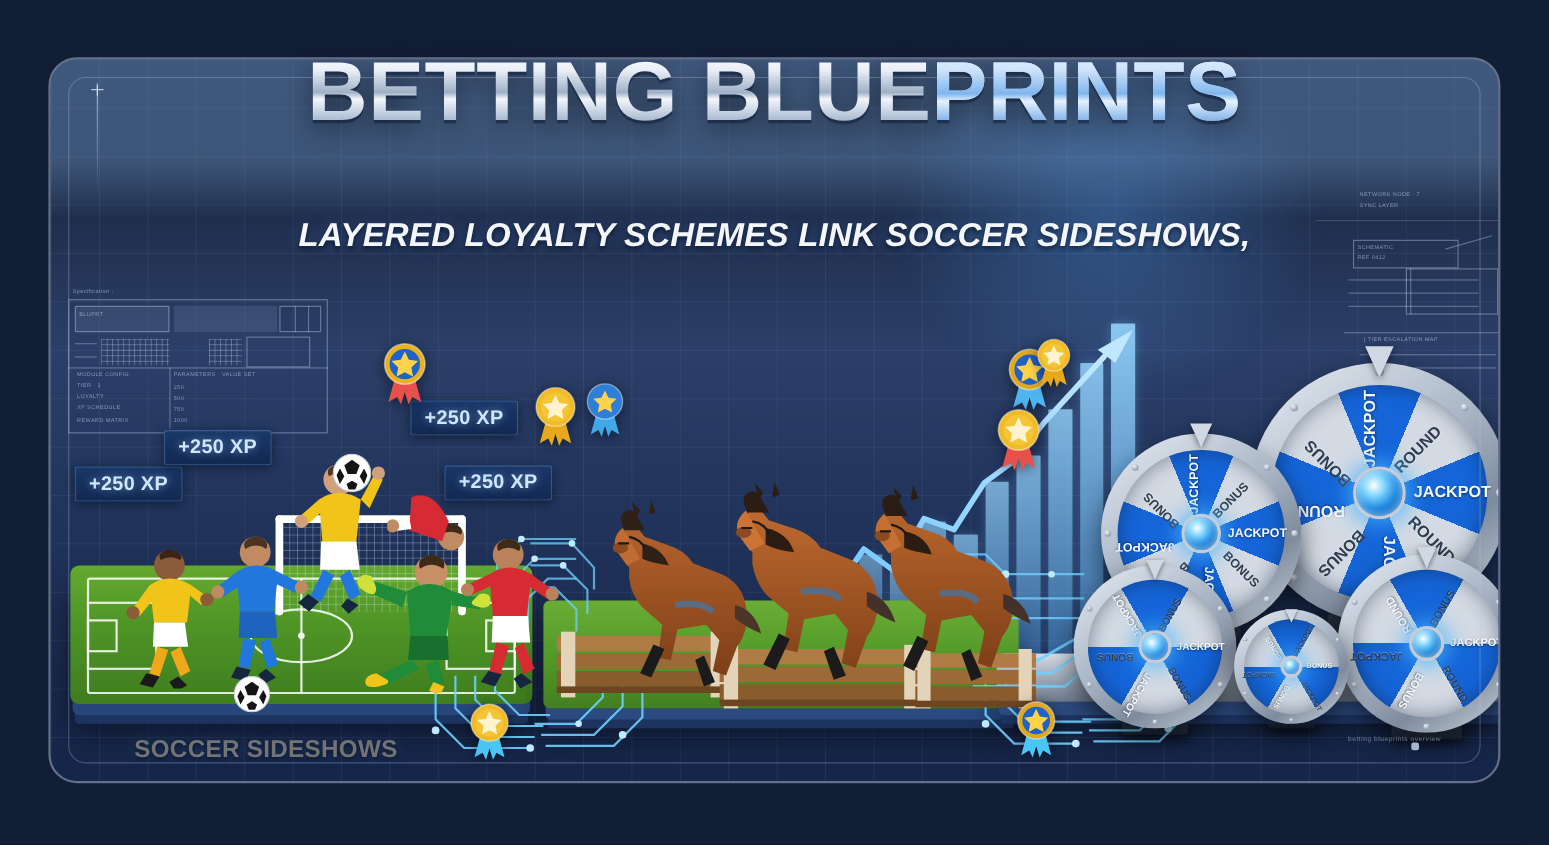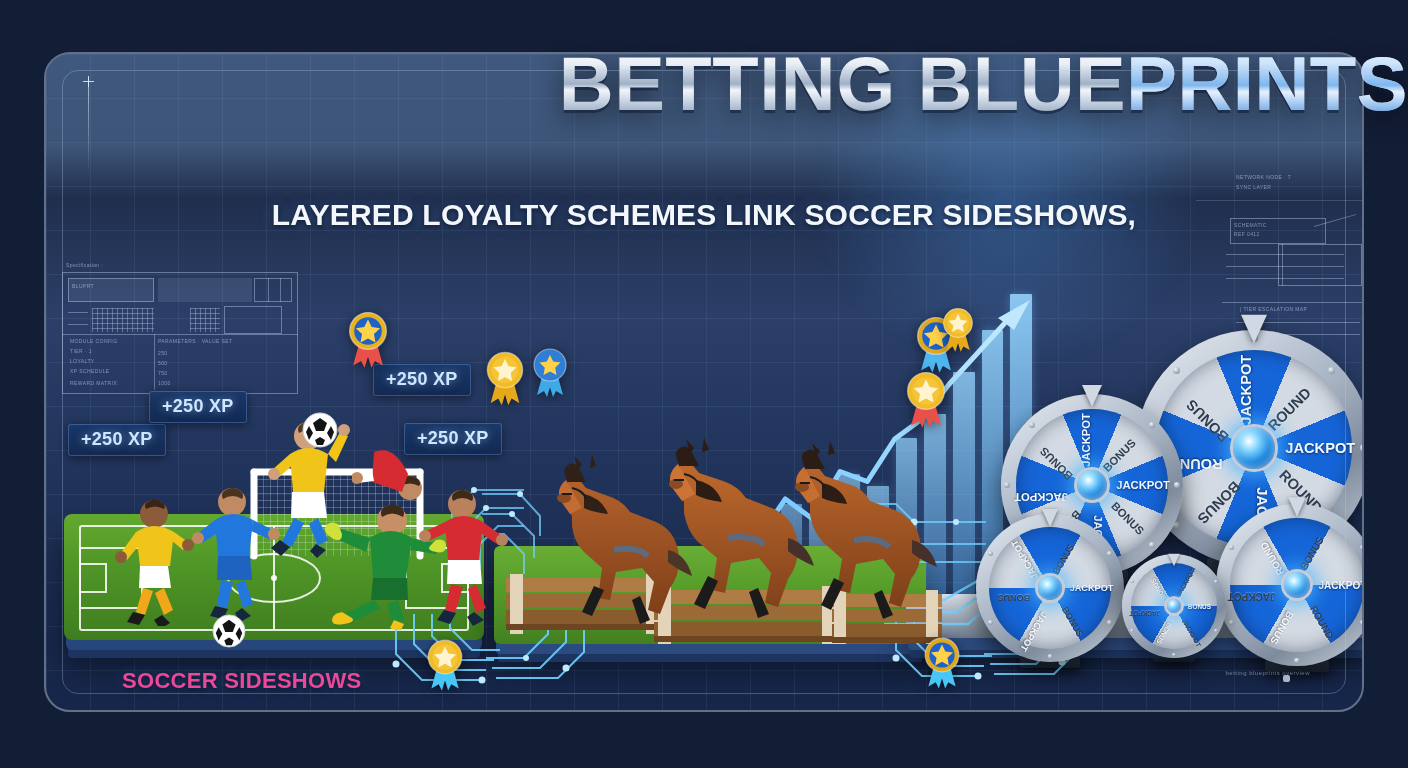--- a/index.html
+++ b/index.html
@@ -87,21 +87,21 @@
   .bp-hatch{
     position:absolute;
     background-image:
       linear-gradient(to right, rgba(205,222,248,.45) 1px, transparent 1px),
       linear-gradient(to bottom, rgba(205,222,248,.45) 1px, transparent 1px);
     background-size:5px 5px;
   }
 
   
   .title-wrap{
-    position:absolute; left:0; right:0; top:46px; text-align:right; z-index:30;
+    position:absolute; left:0; right:0; top:46px; text-align:center; z-index:30;
   }
   .title{
     font-size:76px; font-weight:bold; letter-spacing:.5px;
     font-family:"Liberation Sans","DejaVu Sans",sans-serif;
     background:linear-gradient(180deg,#ffffff 0%,#e9eef6 24%,#9fb0c6 50%,#f2f6fb 58%,#b9c7da 78%,#7d8ea6 100%);
     -webkit-background-clip:text; background-clip:text;
     color:transparent; -webkit-text-fill-color:transparent;
     filter:drop-shadow(0 3px 0 rgba(15,28,52,.55)) drop-shadow(0 6px 12px rgba(0,0,0,.45));
     display:inline-block; line-height:1;
   }
@@ -109,21 +109,21 @@
     background:linear-gradient(180deg,#eaf4ff 0%,#cfe4fb 26%,#7fb6ee 52%,#e6f2ff 60%,#7db0e8 82%,#4a7cbd 100%);
     -webkit-background-clip:text; background-clip:text;
     color:transparent; -webkit-text-fill-color:transparent;
   }
   .subtitle{
     position:absolute; left:0; right:0; top:196px; z-index:30;
     text-align:center; color:#f3f7fc;
     font-size:30px; font-weight:bold; line-height:1.28; letter-spacing:.2px;
     text-shadow:0 2px 5px rgba(8,18,38,.75), 0 0 14px rgba(80,140,220,.35);
   }
-  .subtitle div{ white-space:nowrap; }
+  .subtitle div{ white-space:nowrap;font-style:italic; }
 
   
   .chartbox{ position:absolute; left:706px; top:240px; width:280px; height:300px; z-index:6; }
   .bars{ position:absolute; left:0; bottom:0; width:100%; height:100%;
          display:flex; align-items:flex-end; gap:7px; }
   .bar{
     flex:1;
     background:linear-gradient(180deg, rgba(150,214,255,.92), rgba(86,168,240,.55));
     box-shadow:0 0 10px rgba(120,195,255,.35);
     border-radius:1px;
@@ -196,21 +196,21 @@
   }
   .wlabel.dark{ color:#2f3d50; text-shadow:0 1px 1px rgba(255,255,255,.35); }
   .stand{
     position:absolute; background:linear-gradient(180deg,#3d4d64,#222e40);
     border-radius:3px; box-shadow:0 4px 8px rgba(0,0,0,.5);
   }
 
   
   .botlabel{
     position:absolute; bottom:74px; z-index:30;
-    color:#ec4899; font-size:22px; font-weight:bold; letter-spacing:.3px;
+    color:#737373; font-size:22px; font-weight:bold; letter-spacing:.3px;
     white-space:nowrap;
     text-shadow:0 2px 5px rgba(5,14,32,.85), 0 0 12px rgba(90,150,230,.3);
   }
 
   
   .circuit{ position:absolute; z-index:12; pointer-events:none; }
 
   .caption-foot{
     position:absolute; bottom:92px; right:98px; z-index:32;
     font-size:6px; letter-spacing:.5px; color:rgba(200,218,245,.5);

